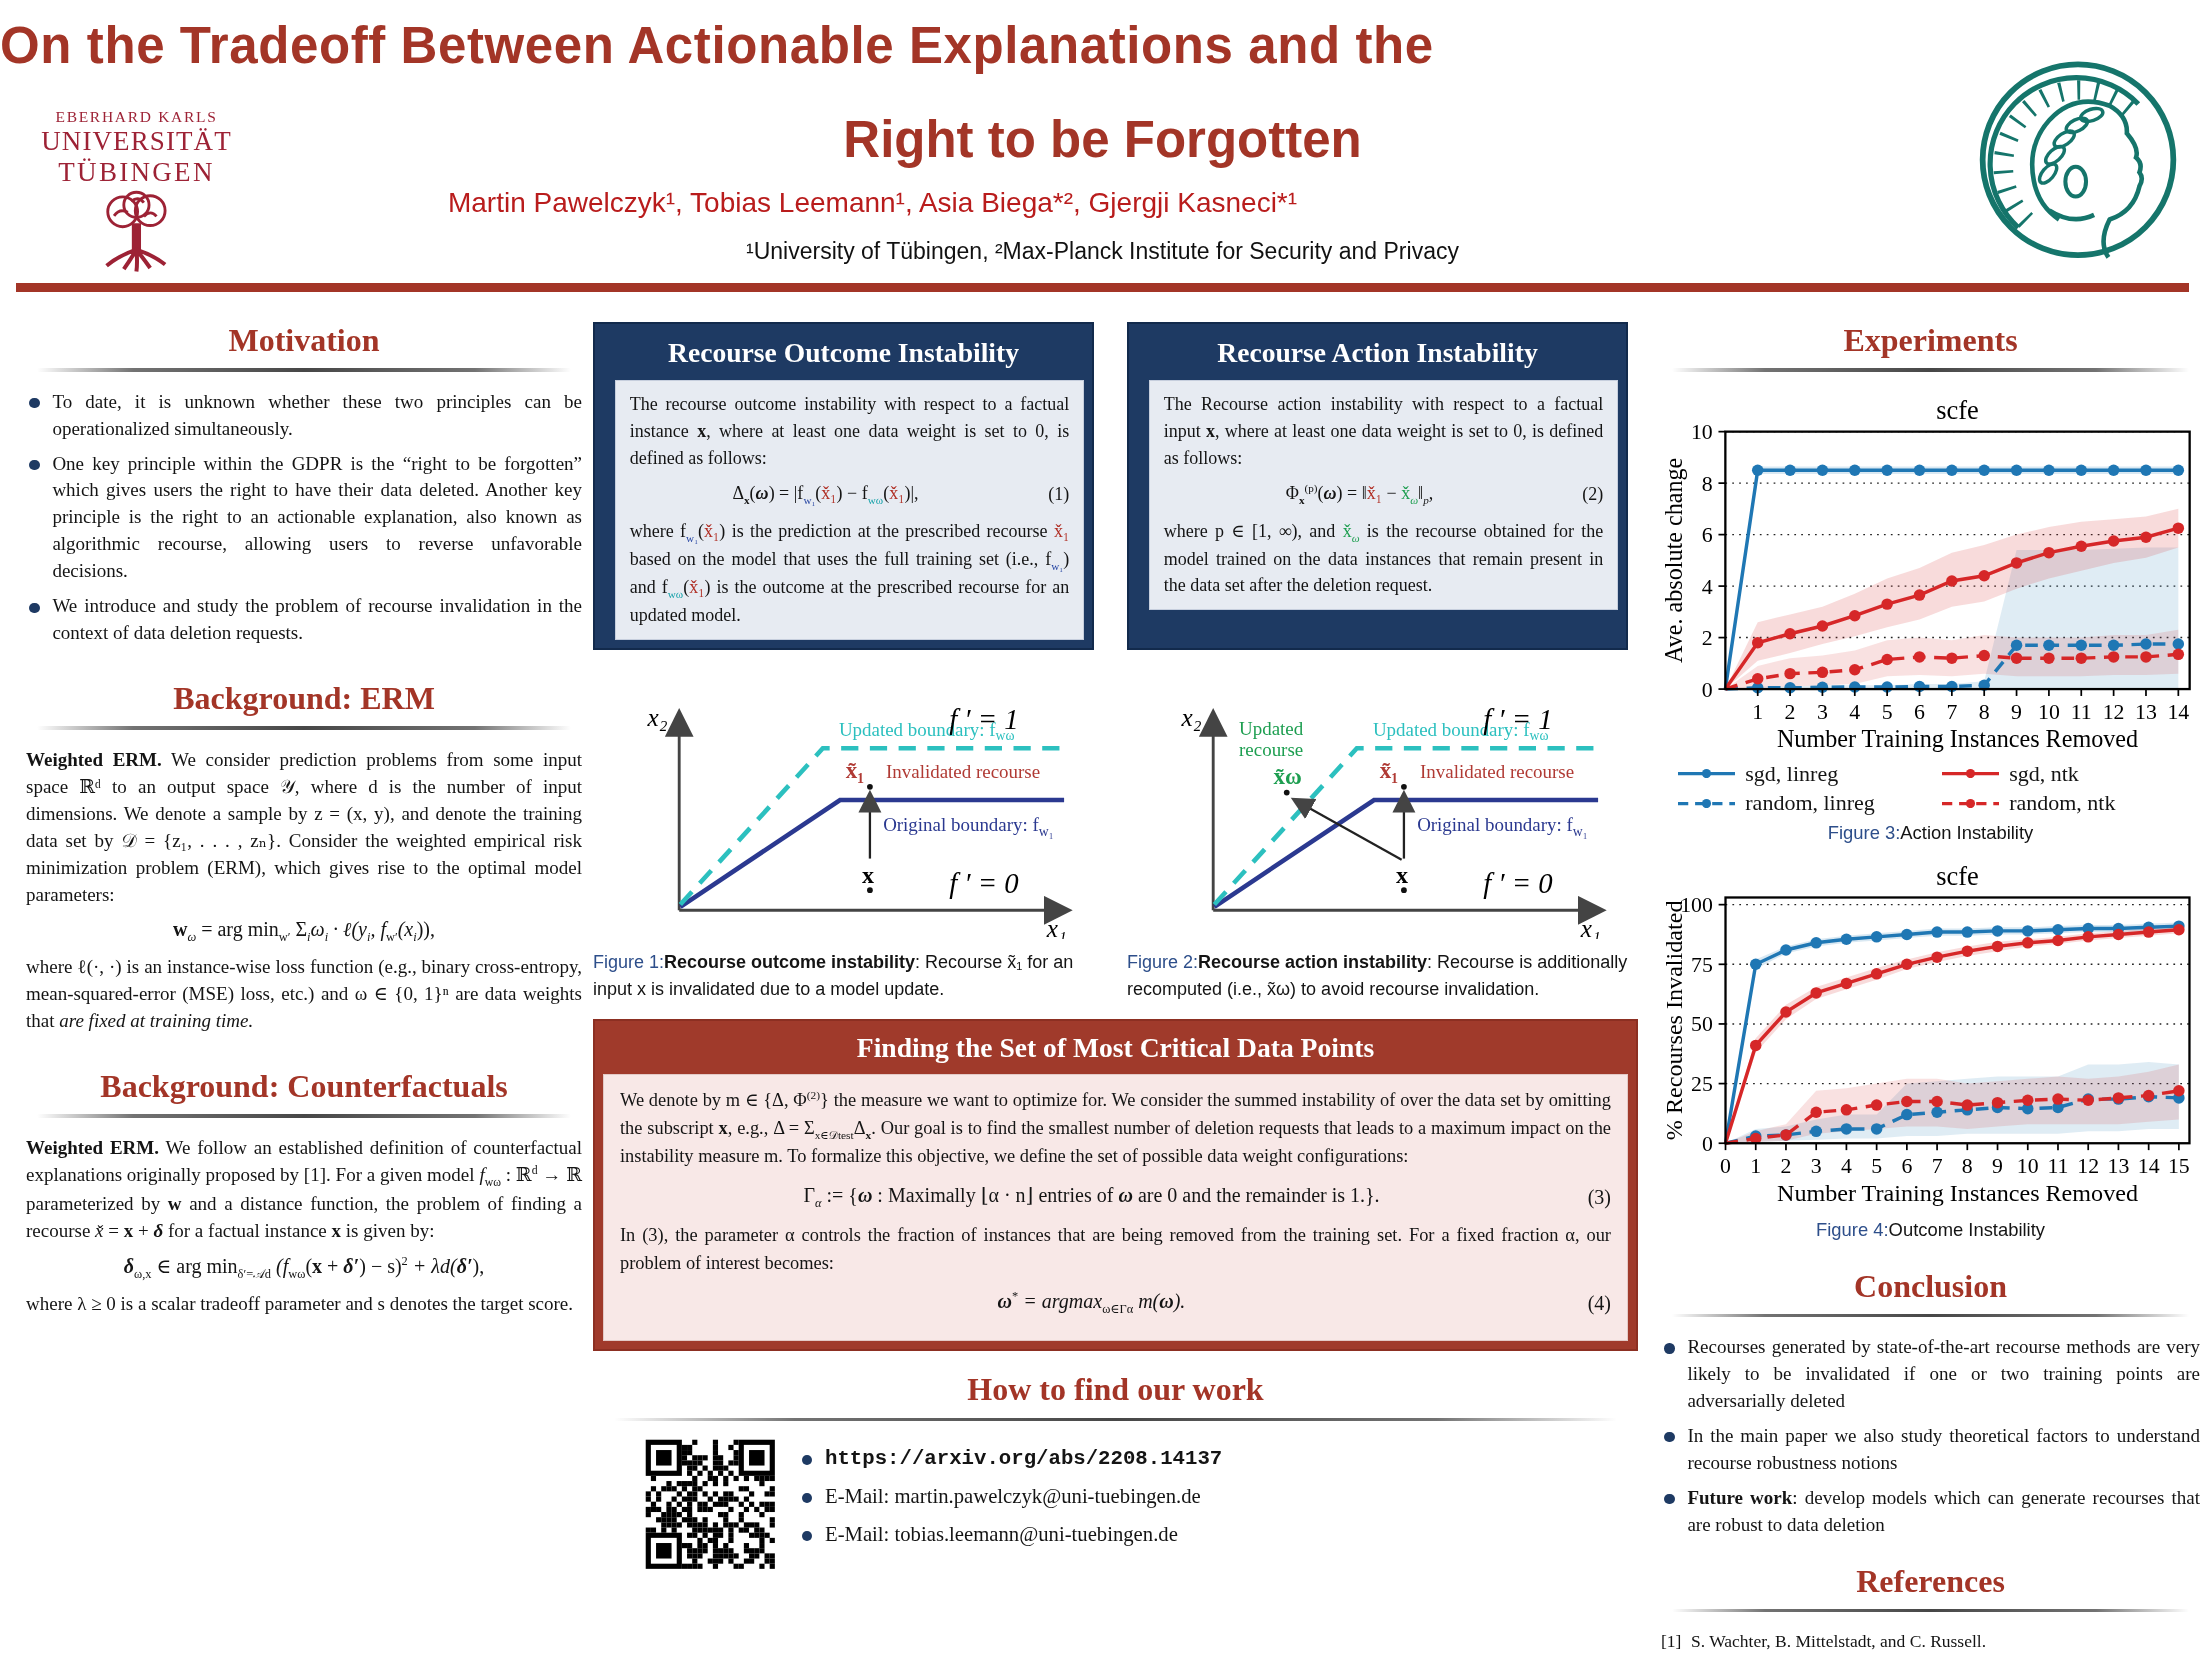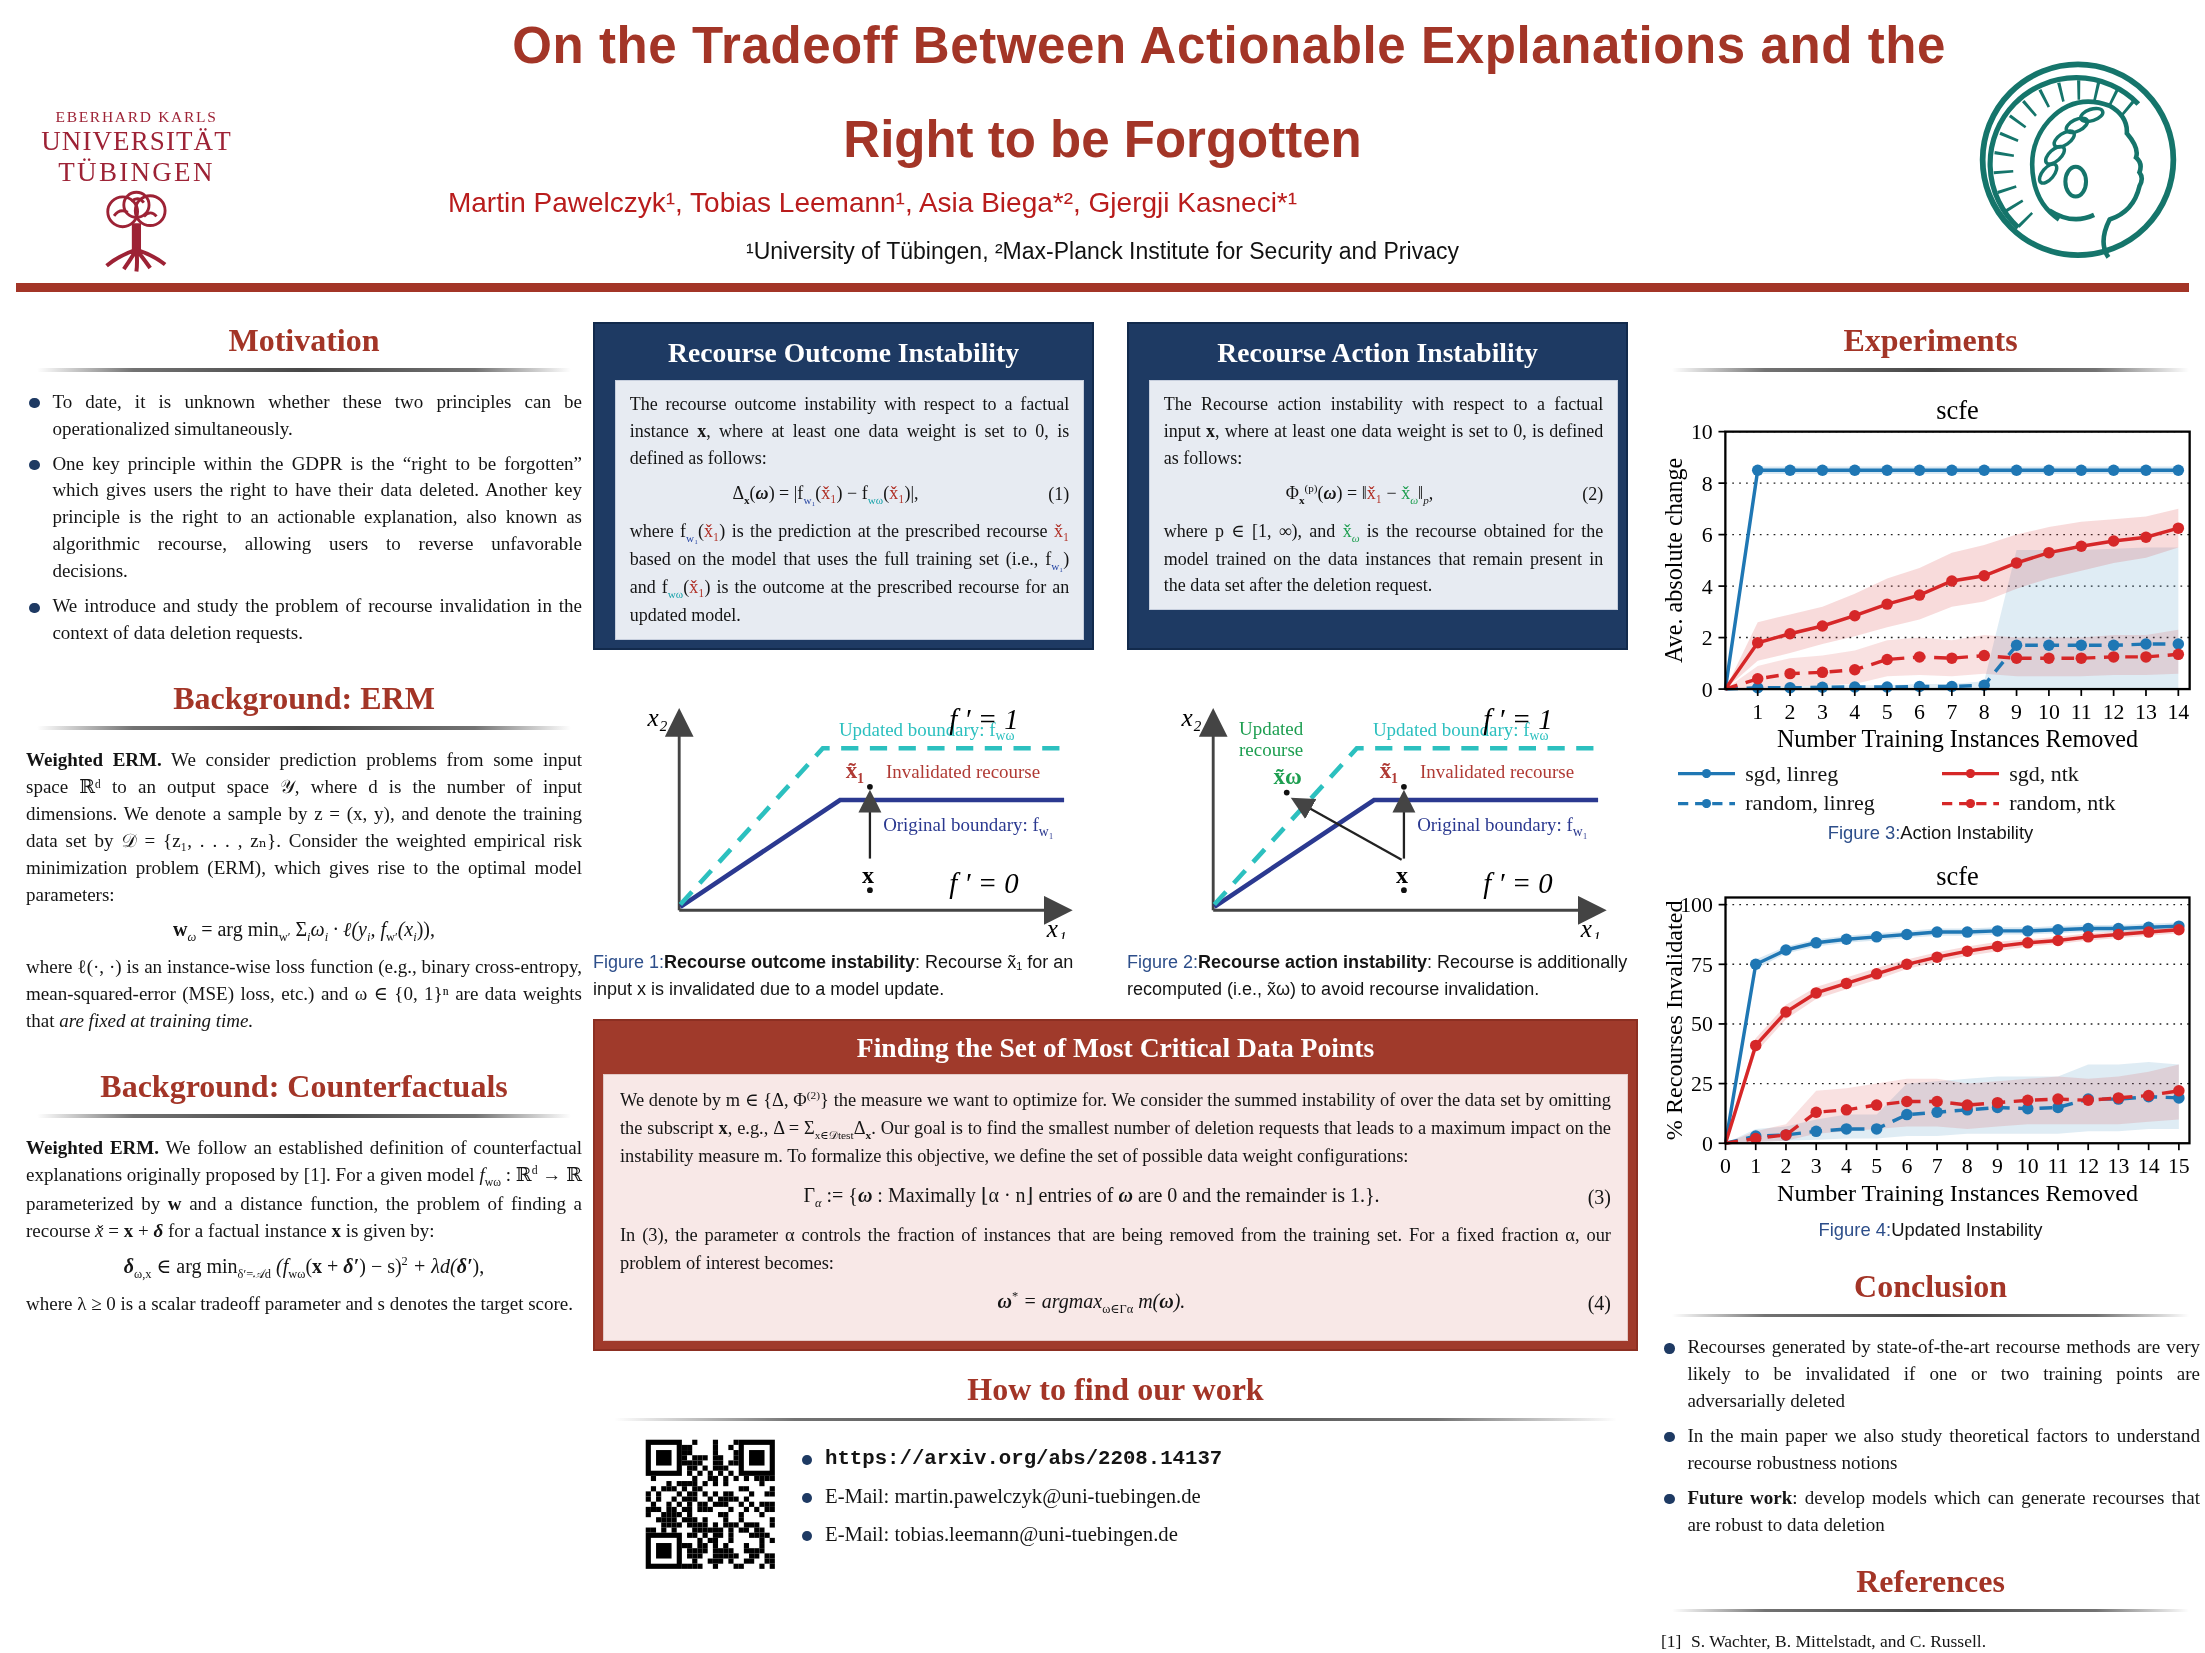--- a/index.html
+++ b/index.html
@@ -1,19 +1,19 @@
 <!DOCTYPE html>
 <html style="font-size:9.2px"><head>
 <meta charset="utf-8">
 <style>
   html,body{margin:0;padding:0;width:2205px;height:1654px;background:#ffffff;
     font-family:"Liberation Serif","DejaVu Serif",serif;color:#141414;overflow:hidden;position:relative;}
   
   .hdr{position:absolute;left:0;top:0;width:2205px;height:319px;}
-  .title1{position:absolute;left:0;top:16px;width:1946px;text-align:right;
+  .title1{position:absolute;left:0;top:16px;width:1946px;text-align:left;
     font-family:"Liberation Sans","DejaVu Sans",sans-serif;font-weight:bold;font-size:51px;color:#A33527;letter-spacing:0.6px;}
   .title2{position:absolute;left:0;top:110px;width:2205px;text-align:center;
     font-family:"Liberation Sans","DejaVu Sans",sans-serif;font-weight:bold;font-size:51px;color:#A33527;}
   .authors{position:absolute;left:0;top:187px;width:1745px;text-align:center;
     font-family:"Liberation Sans","DejaVu Sans",sans-serif;font-size:28px;color:#b91c1c;}
   .affil{position:absolute;left:0;top:238px;width:2205px;text-align:center;
     font-family:"Liberation Sans","DejaVu Sans",sans-serif;font-size:23px;color:#111;}
   .hrule{position:absolute;left:16px;top:283px;width:2173px;height:9.2px;background:#A33527;}
   .logoL{position:absolute;left:36px;top:84px;width:201px;text-align:center;color:#9D2235;margin-top:24px;}
   .logoL .l1{font-size:15.5px;letter-spacing:1.7px;font-variant:small-caps;}
@@ -779,21 +779,21 @@
       <text x="90" y="307.2330097087379" text-anchor="end" font-size="38">50</text>
       <line x1="100" x2="112" y1="190.34951456310677" y2="190.34951456310677" stroke="#000" stroke-width="3"></line>
       <text x="90" y="203.34951456310677" text-anchor="end" font-size="38">75</text>
       <line x1="100" x2="112" y1="86.4660194174757" y2="86.4660194174757" stroke="#000" stroke-width="3"></line>
       <text x="90" y="99.4660194174757" text-anchor="end" font-size="38">100</text>
       <text x="516" y="602" text-anchor="middle" font-size="42">Number Training Instances Removed</text>
       <text x="36" y="288" text-anchor="middle" font-size="42" transform="rotate(-90 36 288)">% Recourses Invalidated</text>
       <text x="516" y="52" text-anchor="middle" font-size="46">scfe</text>
     </svg>
   <div class="caption">
-    <span class="flab">Figure 4:</span><span>Updated Instability</span>
+    <span class="flab">Figure 4:</span><span>Outcome Instability</span>
   </div>
 
   <div class="h2" style="margin-top:26.4px;">Conclusion</div>
   <div class="divider"></div>
   <ul class="blist">
     <li>Recourses generated by state-of-the-art recourse methods are very likely to be invalidated if one or two training points are adversarially deleted</li>
     <li>In the main paper we also study theoretical factors to understand recourse robustness notions</li>
     <li><span class="boldlead">Future work</span><span>: develop models which can generate recourses that are robust to data deletion</span></li>
   </ul>
 

